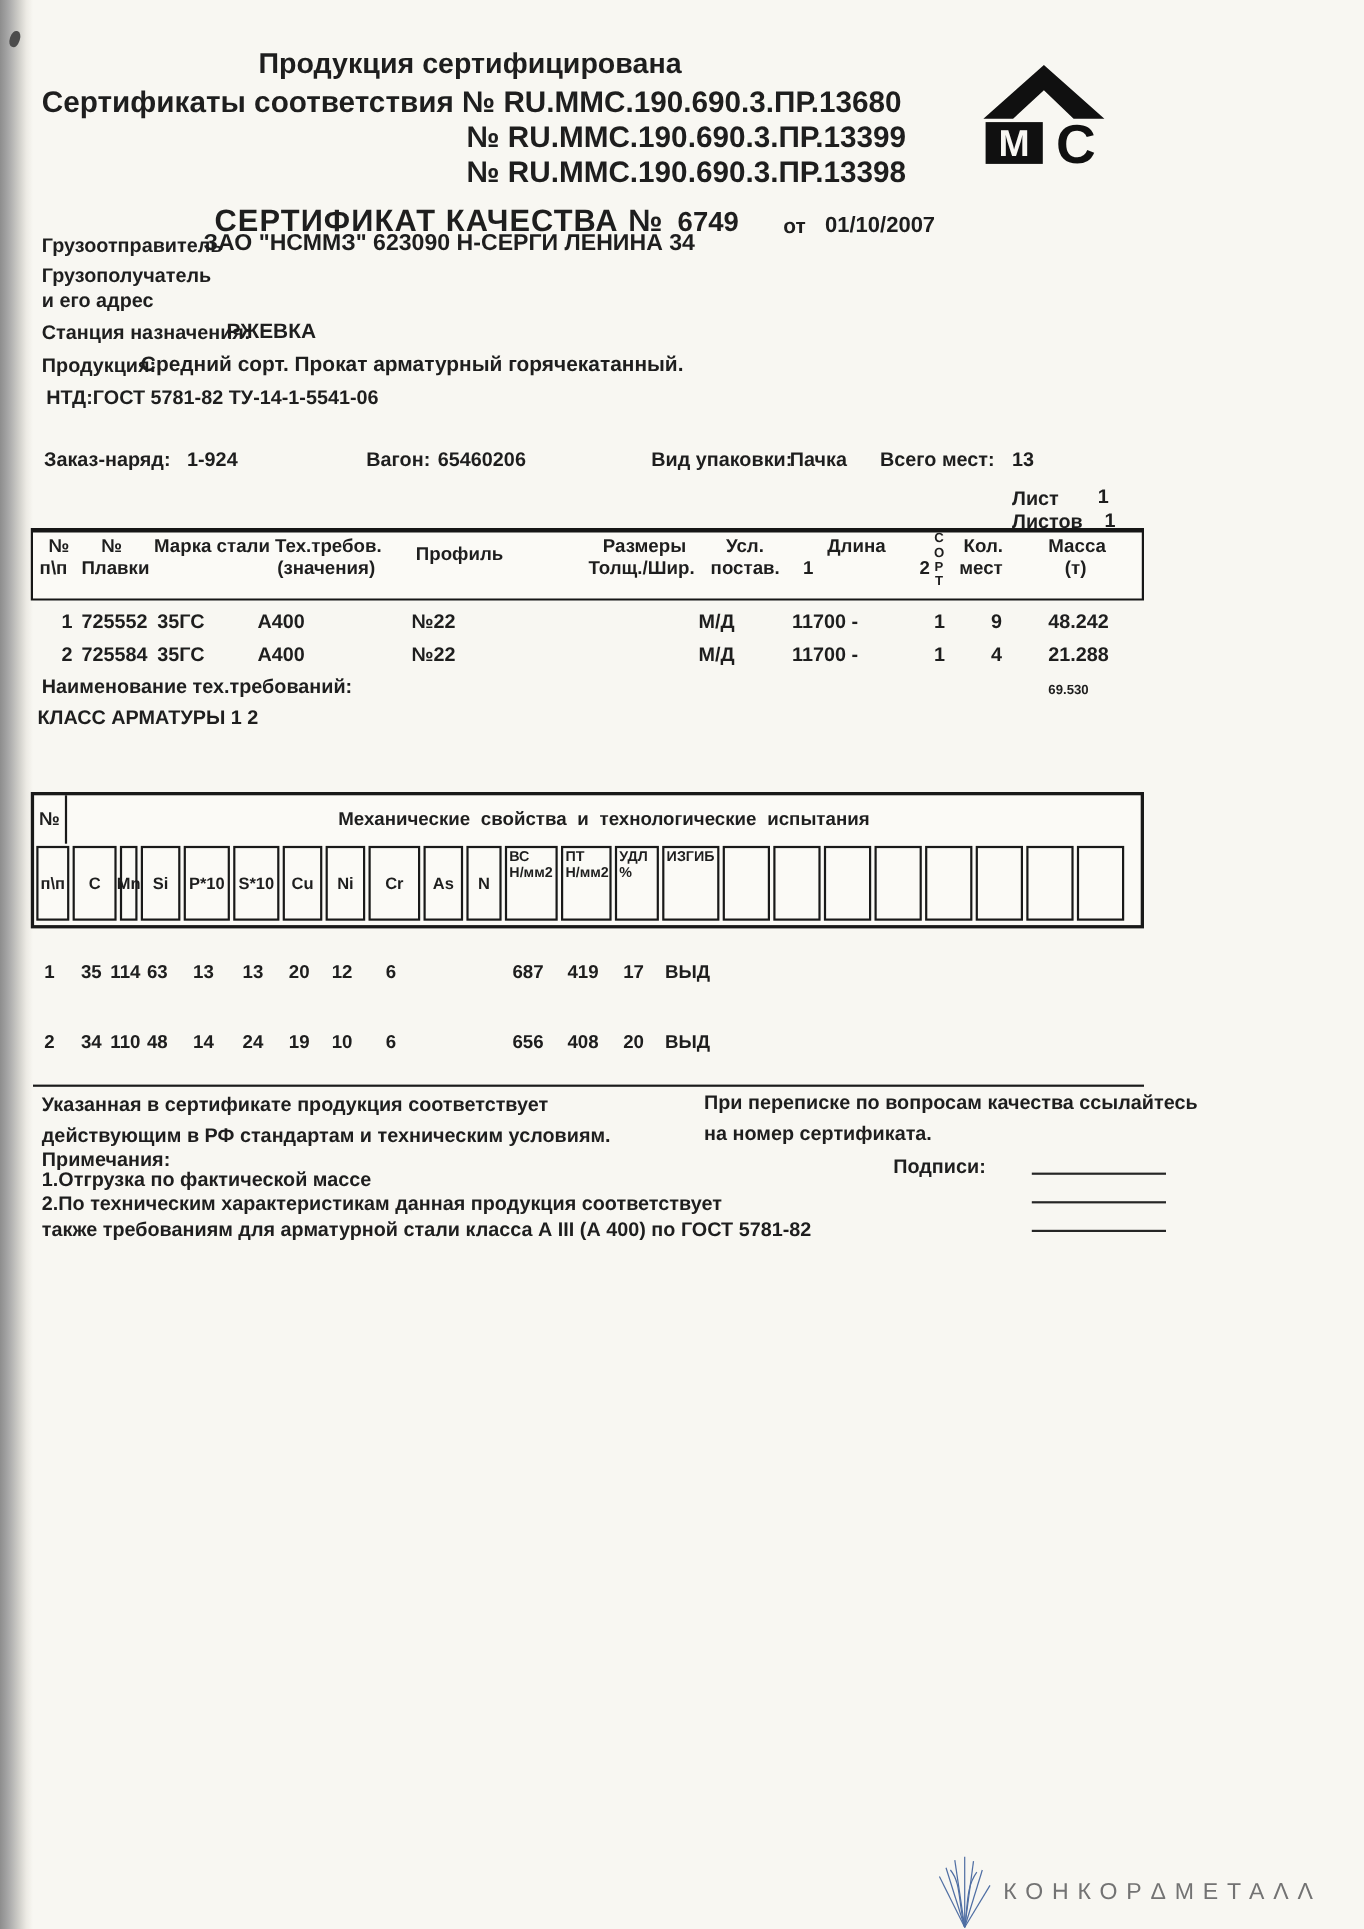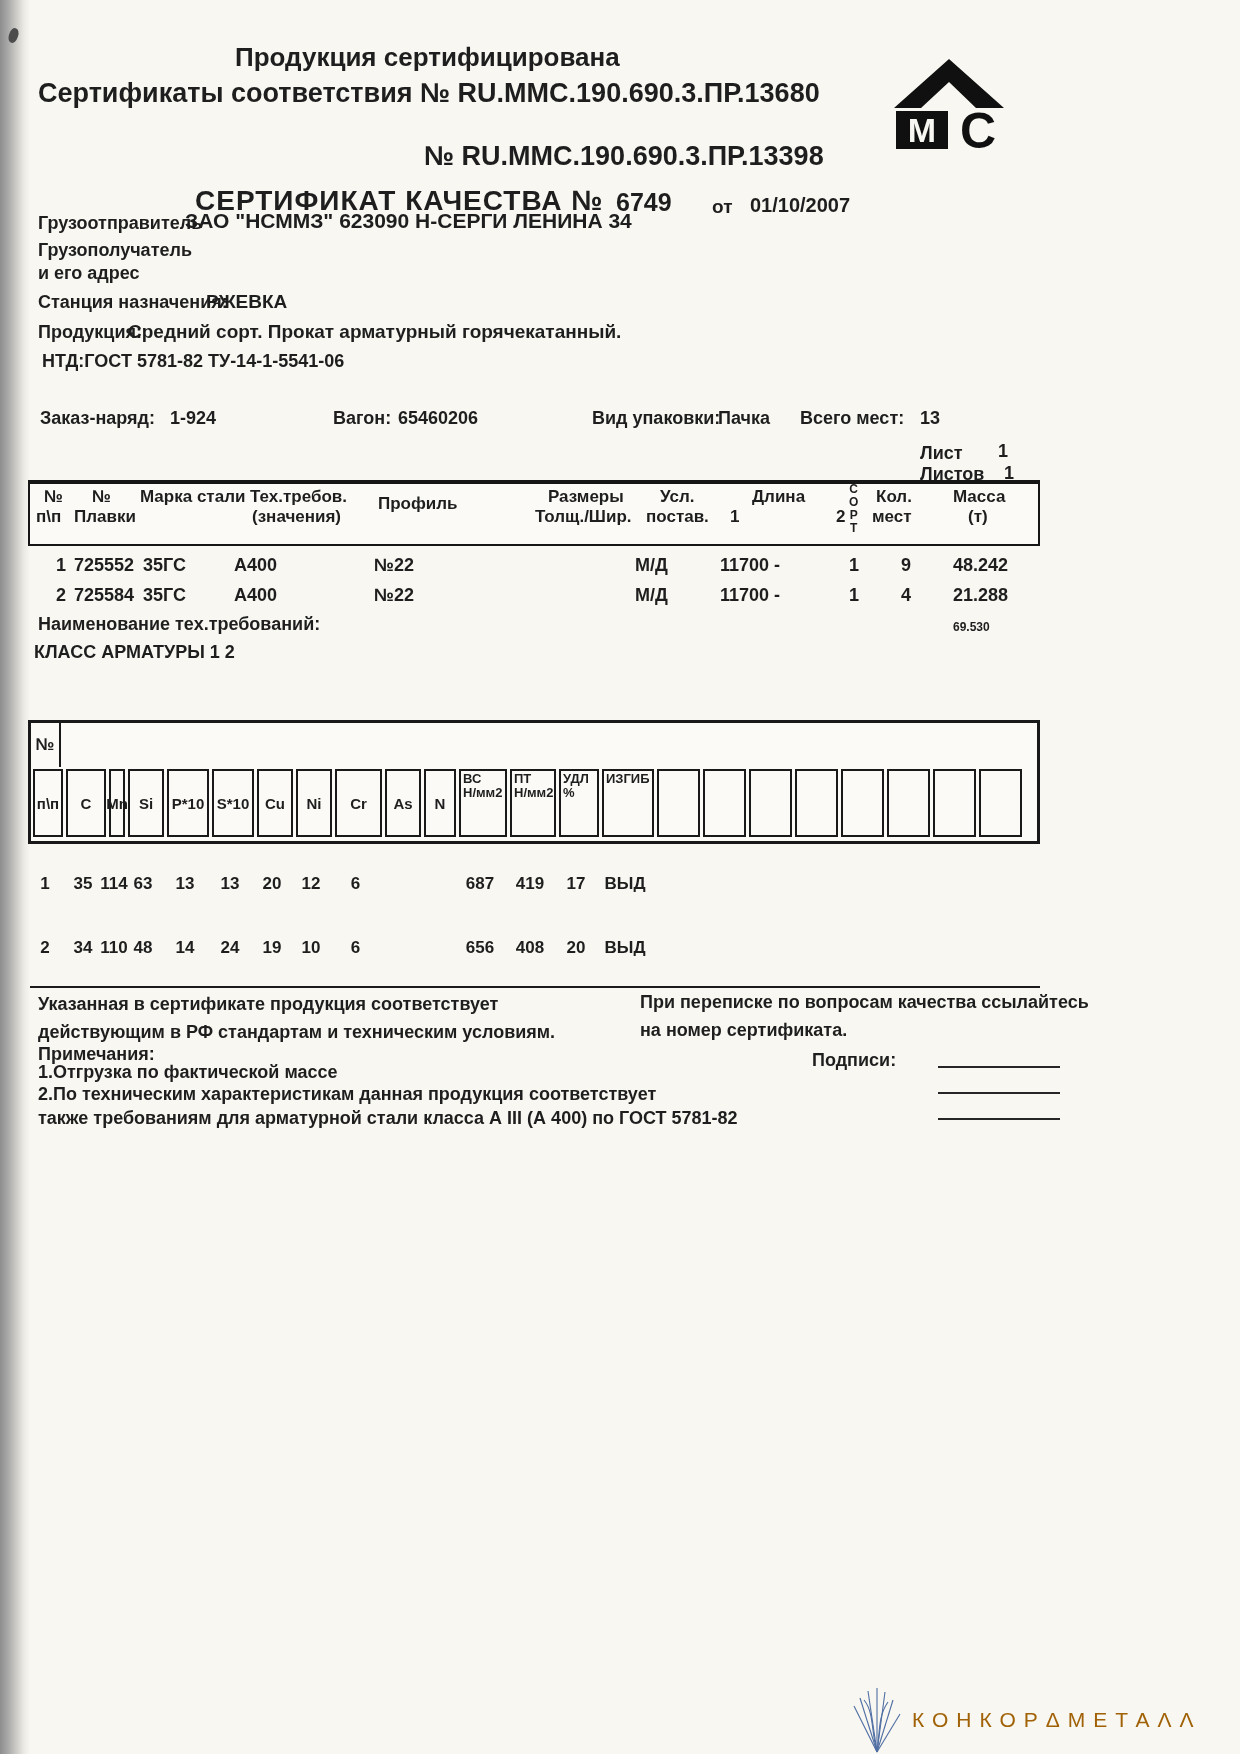--- a/index.html
+++ b/index.html
@@ -43,31 +43,32 @@
   .crow>:nth-child(10){width:36px}.crow>:nth-child(11){width:32px}.crow>:nth-child(12){width:48px}
   .crow>:nth-child(13){width:46px}.crow>:nth-child(14){width:40px}.crow>:nth-child(15){width:52px}
   .crow>:nth-child(n+16){width:43px}
   .chemrow{position:absolute;left:30px;display:flex;gap:3px;font-size:17px;height:24px;}
   .chemrow>div{display:flex;align-items:center;justify-content:center;
     box-sizing:border-box;border:2px solid transparent;}
 
   .hr{position:absolute;left:30px;top:986px;width:1010px;height:2px;background:#1b1b1b;}
   .sig{position:absolute;left:938px;width:122px;height:2px;background:#262626;}
   .brand{position:absolute;left:912px;top:1708px;font-size:21px;font-weight:400;
-    letter-spacing:8px;color:#a16207;}
+    letter-spacing:8px;color:#737373;}
 </style>
 </head>
 <body>
 
 <div class="page">
   <div class="edge"></div>
   <div class="speck"></div>
 
   <div class="abs" style="left:235px;top:42px;font-size:26px;">Продукция сертифицирована</div>
   <div class="abs" style="left:38px;top:78px;font-size:27px;">Сертификаты соответствия № RU.MMC.190.690.3.ПР.13680</div>
+  <div class="abs" style="left:424px;top:110px;font-size:27px;">№ RU.MMC.190.690.3.ПР.13399</div>
   <div class="abs" style="left:424px;top:141px;font-size:27px;">№ RU.MMC.190.690.3.ПР.13398</div>
 
   <svg class="abs" style="left:888px;top:56px;" width="122" height="96" viewBox="0 0 122 96">
     <polygon points="6,52 61,3 116,52 88,52 61,26 33,52" fill="#101010"></polygon>
     <rect x="8" y="55" width="52" height="38" fill="#101010"></rect>
     <text x="34" y="86" text-anchor="middle" font-family="Liberation Sans, sans-serif" font-size="34" font-weight="bold" fill="#f8f7f2">М</text>
     <text x="90" y="92" text-anchor="middle" font-family="Liberation Sans, sans-serif" font-size="50" font-weight="bold" fill="#101010">С</text>
   </svg>
 
   <div class="abs" style="left:195px;top:185px;font-size:28px;letter-spacing:1px;">СЕРТИФИКАТ  КАЧЕСТВА  №</div>
@@ -148,20 +149,21 @@
     <span class="cmass">21.288</span>
   </div>
 
   <div class="abs" style="left:38px;top:614px;font-size:18px;">Наименование тех.требований:</div>
   <div class="abs" style="left:953px;top:620px;font-size:12px;">69.530</div>
   <div class="abs" style="left:34px;top:642px;font-size:18px;">КЛАСС АРМАТУРЫ 1 2</div>
 
   <div class="t2box">
     <div class="t2title">
       <div class="t2no">№</div>
+      <div class="t2mech">Механические свойства  и технологические  испытания</div>
     </div>
     <div class="t2cells crow">
       <div class="pre">п\п</div>
       <div class="pre">C</div>
       <div class="pre">Mn</div>
       <div class="pre">Si</div>
       <div class="pre">P*10</div>
       <div class="pre">S*10</div>
       <div class="pre">Cu</div>
       <div class="pre">Ni</div>

